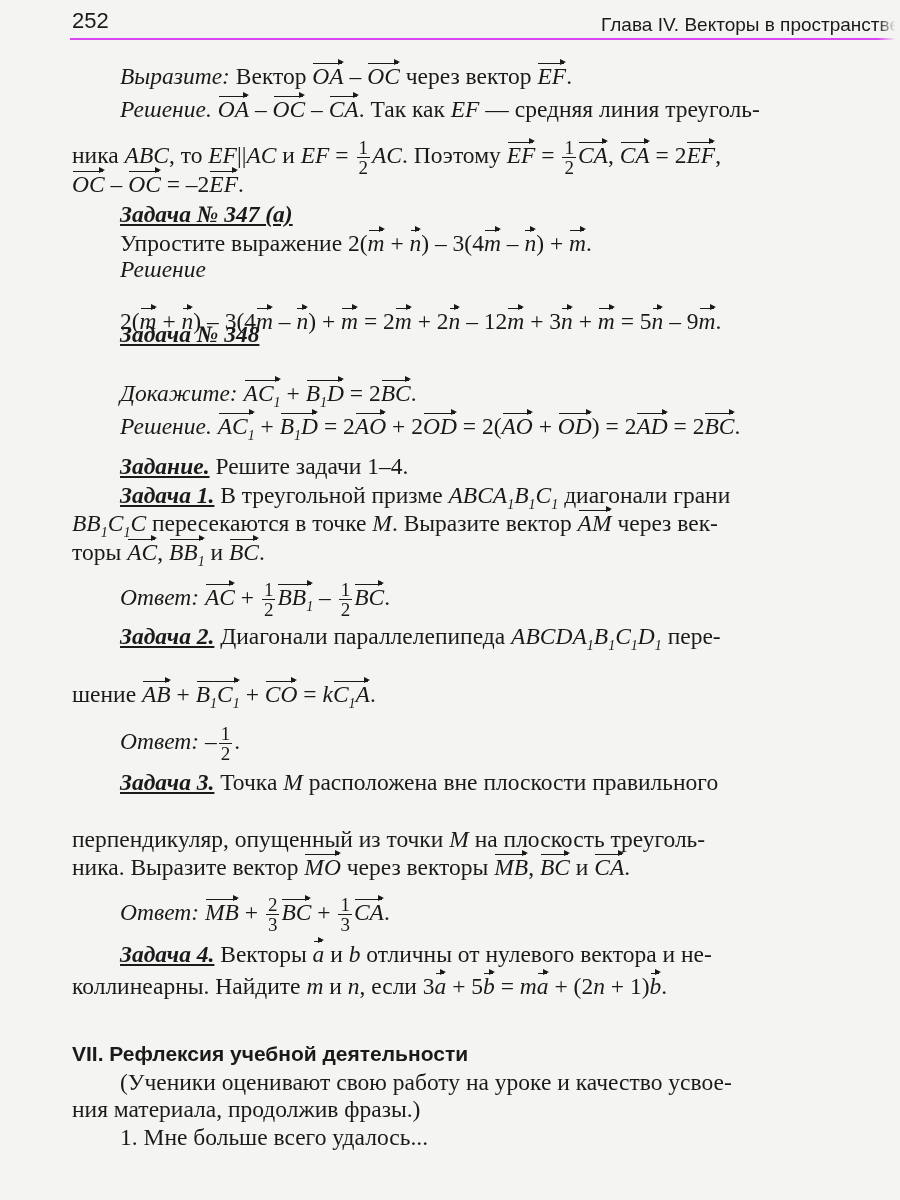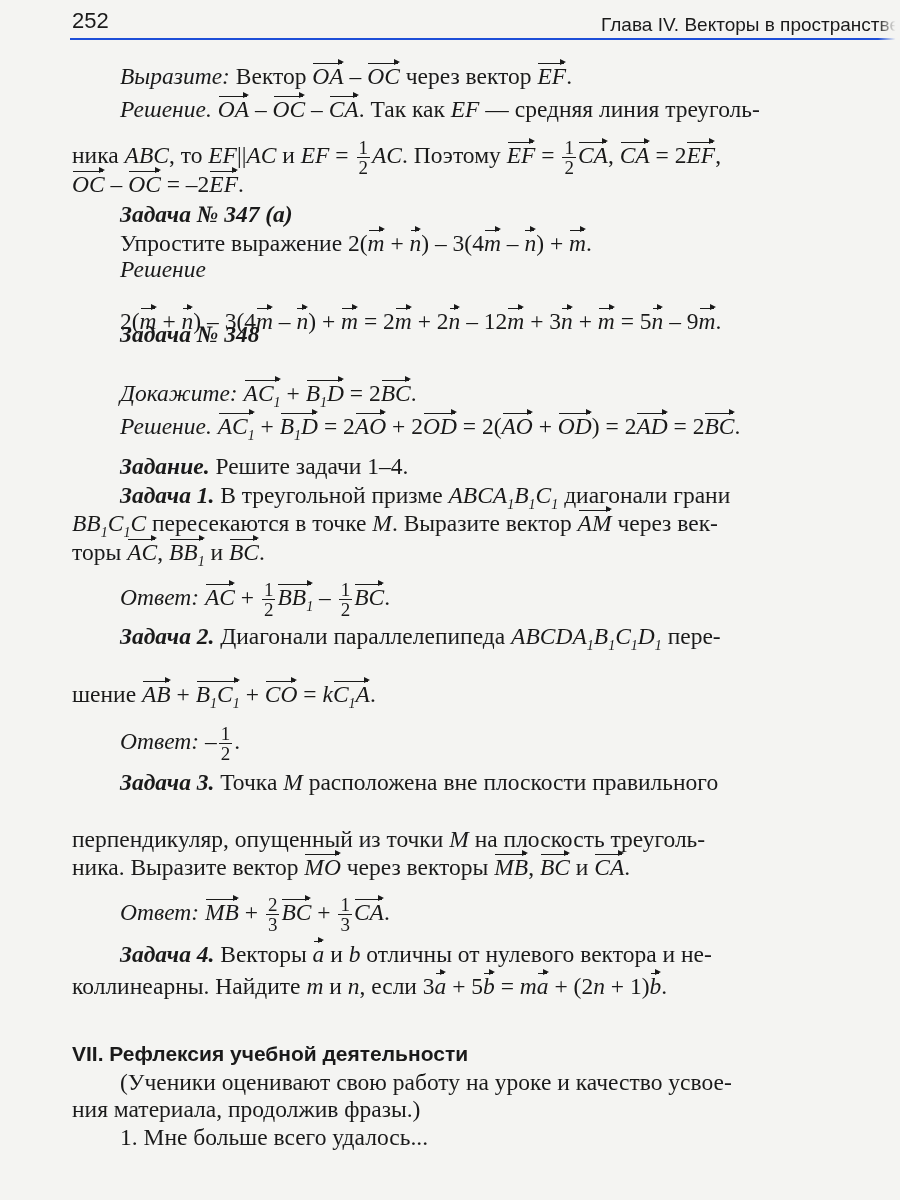--- a/index.html
+++ b/index.html
@@ -6,31 +6,31 @@
     body {
       width: 900px; height: 1200px; overflow: hidden;
       background: #f4f4f2;
       font-family: "Liberation Serif", serif;
       color: #1a1a1a;
       position: relative;
     }
     .page { position: absolute; left: 0; top: 0; width: 900px; height: 1200px; }
     .header {
       position: absolute; left: 70px; right: 0; top: 6px; height: 32px;
-      border-bottom: 2px solid #1d4ed8;
+      border-bottom: 2px solid #d946ef;
       font-family: "Liberation Sans", sans-serif;
     }
     .page-num { position: absolute; left: 2px; top: 2px; font-size: 22px; }
     .running-head { position: absolute; right: 0; top: 8px; font-size: 19px; white-space: nowrap; }
     .line {
       position: absolute; left: 72px; font-size: 23.5px; white-space: nowrap; line-height: 28px;
     }
     .ind { left: 120px; }
     .it { font-style: italic; }
-    .bi { font-style: italic; font-weight: bold; }
+    .bi { font-style: italic; font-weight: bold; text-decoration: underline; }
     .sec {
       font-family: "Liberation Sans", sans-serif; font-weight: bold; font-size: 21px;
     }
     .vec { position: relative; display: inline-block; font-style: italic; }
     .vec::before {
       content: ""; position: absolute; left: 1px; right: 2px; top: 1px;
       border-top: 1.5px solid #1a1a1a;
     }
     .vec::after {
       content: ""; position: absolute; right: 0px; top: -3px;

